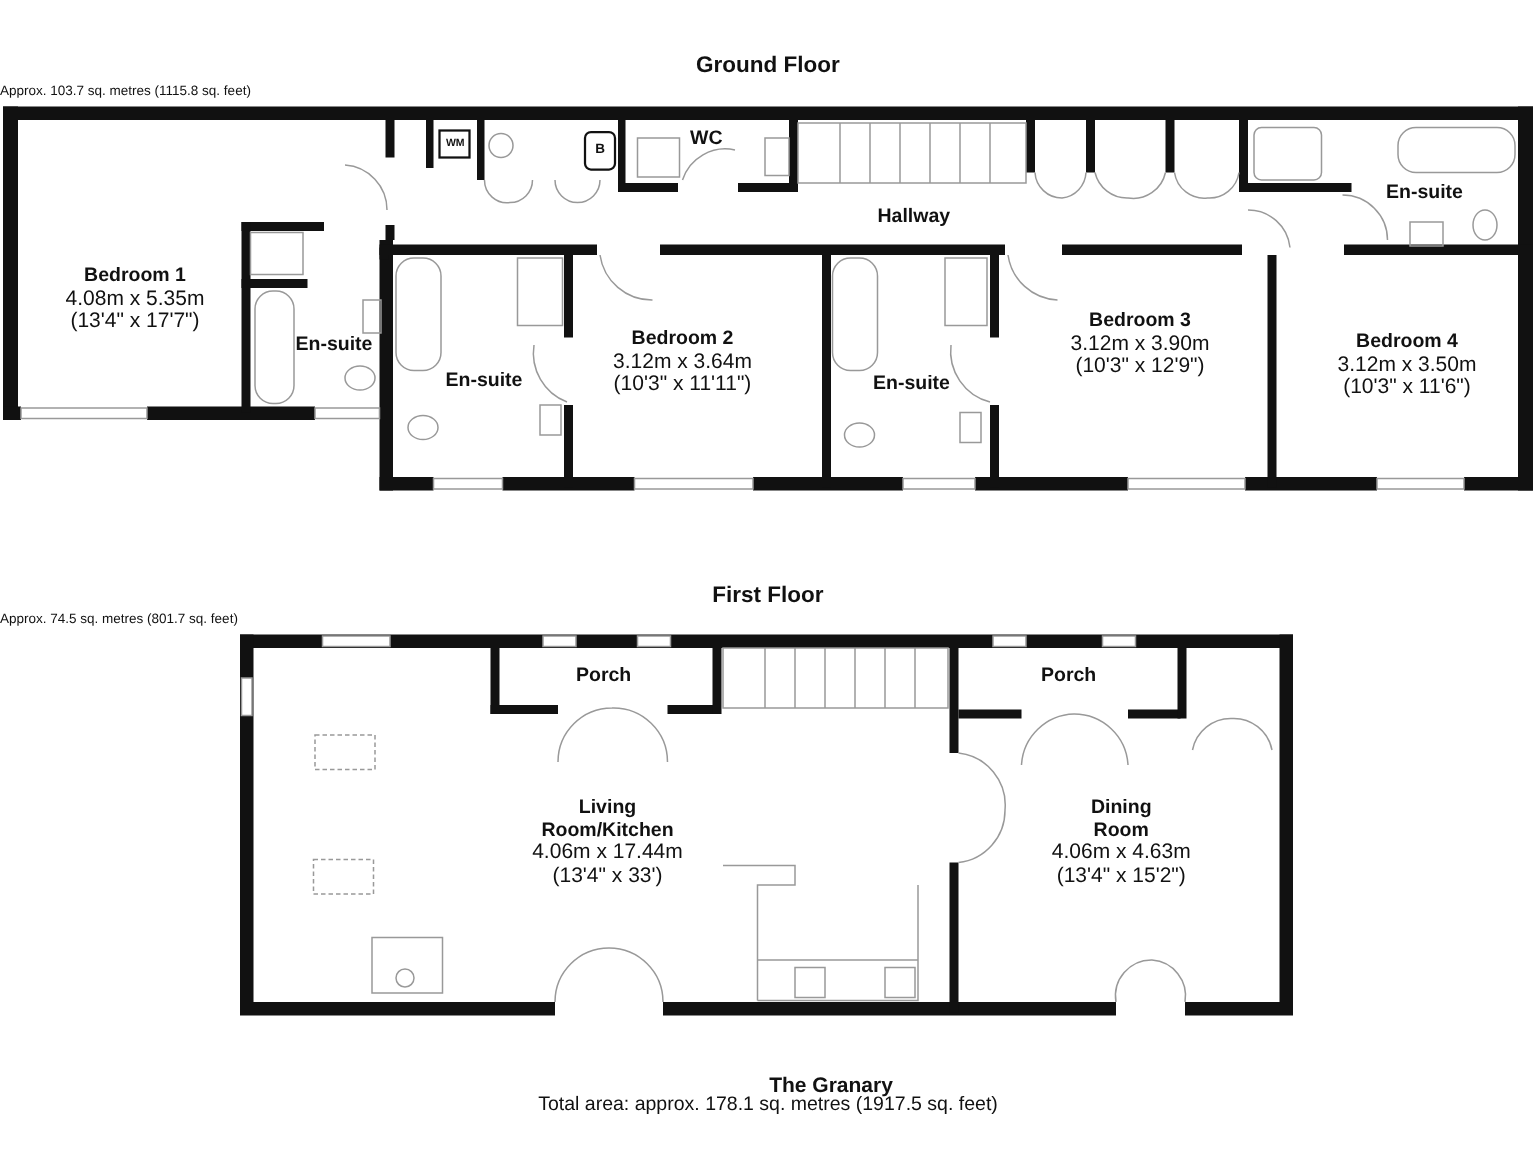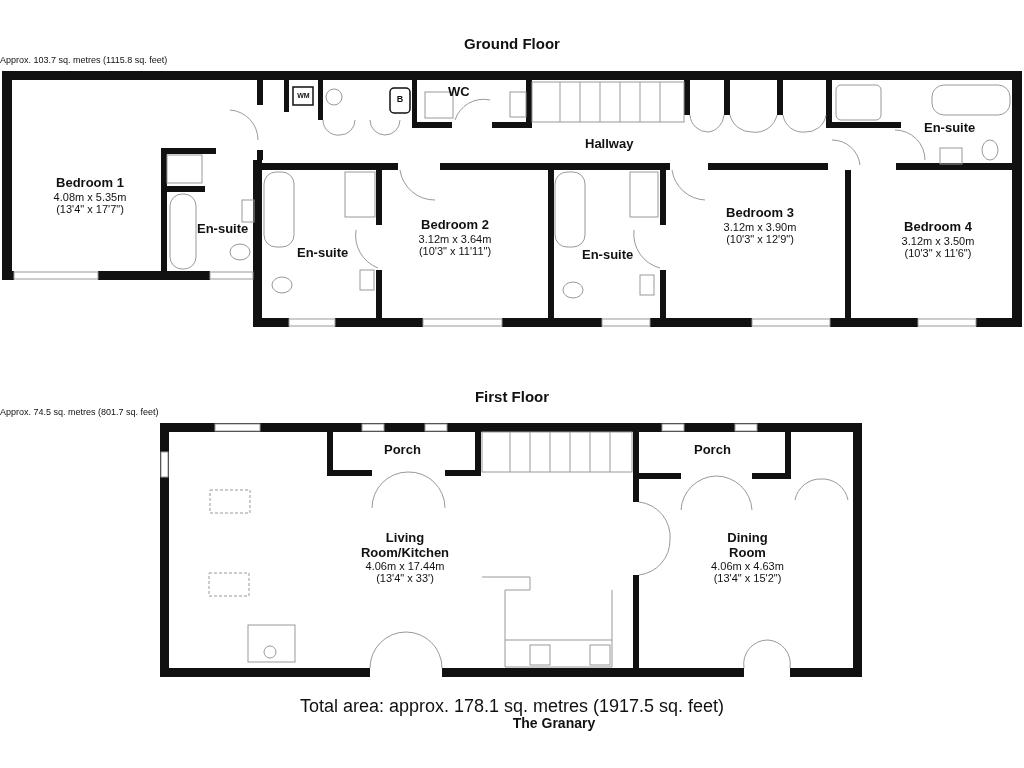--- a/index.html
+++ b/index.html
@@ -3,23 +3,23 @@
 <meta charset="utf-8">
 <style>
   html,body{margin:0;padding:0;background:#ffffff;}
   body{width:1024px;height:768px;position:relative;overflow:hidden;font-family:"Liberation Sans",sans-serif;color:#111;}
   .abs{position:absolute;}
   .floor-title{position:absolute;left:0;width:1024px;text-align:center;font-weight:bold;font-size:15px;}
   .floor-sub{position:absolute;left:0;width:1024px;text-align:left;font-size:9px;}
   svg{position:absolute;left:0;top:0;}
   .lbl{position:absolute;text-align:center;line-height:1.12;}
   .rn{font-weight:bold;font-size:13px;display:block;}
-  .dim{font-size:11px;display:block;}
+  .dim{font-size:14px;display:block;}
   .small-lbl{position:absolute;font-weight:bold;font-size:13px;}
-  .footer-total{position:absolute;left:0;width:1024px;top:696px;text-align:center;font-size:18px;}
+  .footer-total{position:absolute;left:0;width:1024px;top:728px;text-align:center;font-size:13px;}
   .footer-name{position:absolute;left:0;width:1024px;top:715px;text-align:center;font-size:14px;font-weight:bold;padding-left:42px;}
 </style>
 </head>
 <body>
 
 <div class="floor-title" style="top:35px;">Ground Floor</div>
 <div class="floor-sub" style="top:55px;">Approx. 103.7 sq. metres (1115.8 sq. feet)</div>
 
 <svg width="1024" height="768">
   <g fill="#111">
@@ -145,21 +145,21 @@
 <div class="lbl" style="left:883px;top:220px;width:110px;">
   <span class="rn">Bedroom 4</span>
   <span class="dim">3.12m x 3.50m</span>
   <span class="dim">(10'3" x 11'6")</span>
 </div>
 <div class="small-lbl" style="left:197px;top:221px;">En-suite</div>
 <div class="small-lbl" style="left:297px;top:245px;">En-suite</div>
 <div class="small-lbl" style="left:582px;top:247px;">En-suite</div>
 <div class="small-lbl" style="left:924px;top:120px;">En-suite</div>
 <div class="small-lbl" style="left:585px;top:136px;">Hallway</div>
-<div class="small-lbl" style="left:448px;top:84px;">WC</div>
+<div class="small-lbl" style="left:460px;top:84px;">WC</div>
 <div class="abs" style="left:295px;top:92px;font-size:7px;font-weight:bold;width:17px;text-align:center;">WM</div>
 <div class="abs" style="left:390px;top:94px;font-size:9px;font-weight:bold;width:20px;text-align:center;">B</div>
 
 <div class="floor-title" style="top:388px;">First Floor</div>
 <div class="floor-sub" style="top:407px;">Approx. 74.5 sq. metres (801.7 sq. feet)</div>
 
 <svg width="1024" height="768">
   <g fill="#111">
     <rect x="160" y="423" width="702" height="9"></rect>
     <rect x="160" y="423" width="9" height="253"></rect>

